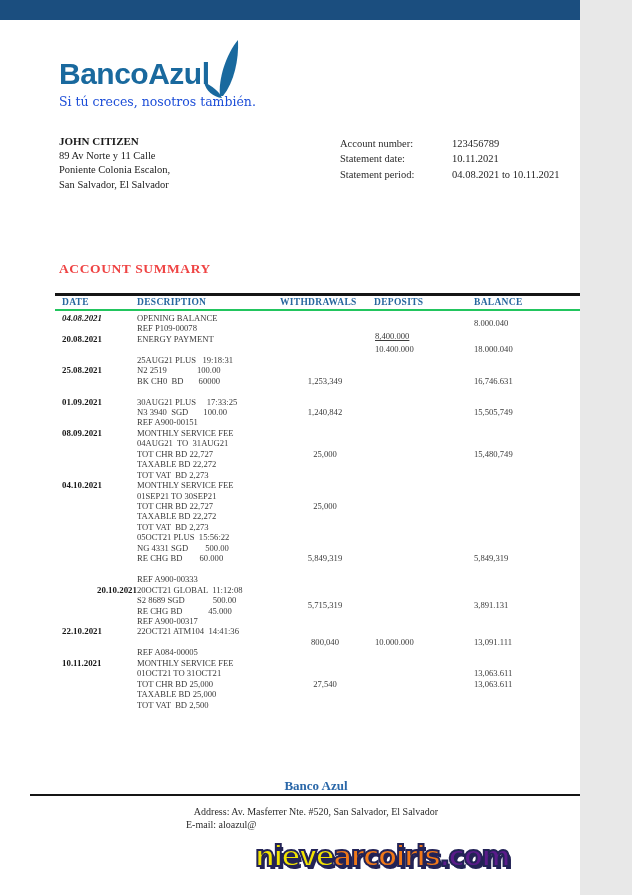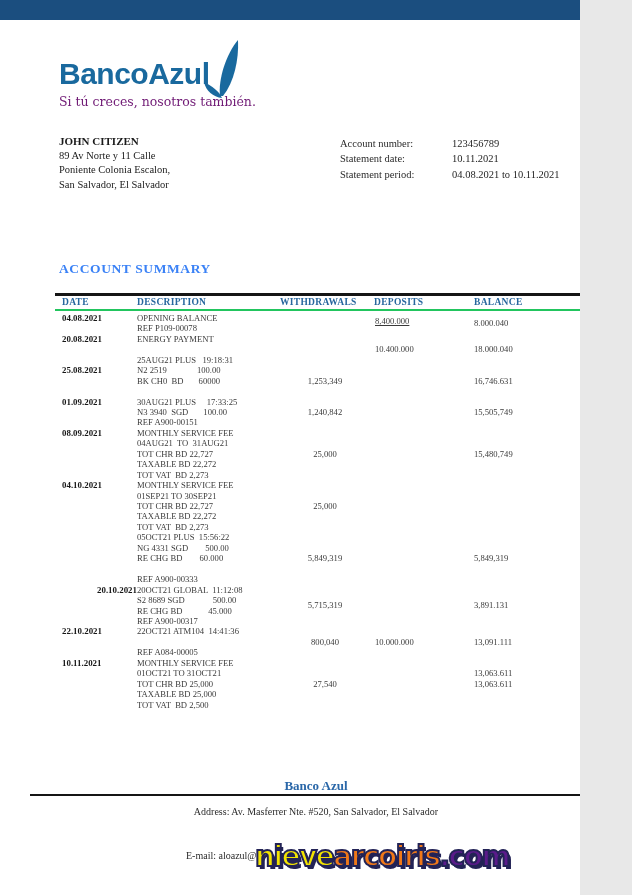--- a/index.html
+++ b/index.html
@@ -6,54 +6,54 @@
   .page{position:relative;width:580px;height:895px;background:#ffffff;overflow:hidden;
         font-family:"Liberation Serif",serif;color:#1a1a1a;}
   .topbar{position:absolute;top:0;left:0;width:632px;height:20px;background:#1b4e7f;}
 
   
   .logo-wrap{position:absolute;left:59px;top:44px;height:60px;}
   .logo-text{font-family:"Liberation Sans",sans-serif;font-weight:bold;font-size:30px;
              letter-spacing:-0.5px;color:#19699e;line-height:60px;}
   .feather{position:absolute;left:202px;top:38px;}
   .tagline{position:absolute;left:59px;top:94px;font-family:"DejaVu Serif",serif;
-           font-size:12.5px;color:#701a75;}
+           font-size:12.5px;color:#1d4ed8;}
 
   
   .customer{position:absolute;left:59px;top:134px;font-size:10.5px;line-height:14.6px;}
   .customer .name{font-weight:bold;font-size:11px;}
   .acct-info{position:absolute;left:340px;top:136px;font-size:10.5px;line-height:15.4px;color:#2b2b2b;}
   .acct-row{display:flex;}
   .acct-row .lbl{width:112px;}
   .acct-row .val{color:#1f1f1f;}
 
   
   .summary-title{position:absolute;left:59px;top:261px;font-size:13.5px;font-weight:bold;
-                 letter-spacing:0.6px;color:#3b82f6;}
+                 letter-spacing:0.6px;color:#ef4444;}
 
   .table{position:absolute;left:55px;top:293px;width:540px;}
   .thead{position:relative;height:13px;border-top:3px solid #151515;border-bottom:2px solid #22c55e;}
   .thead span{position:absolute;top:1px;font-size:9.5px;font-weight:bold;color:#28679e;letter-spacing:0.3px;}
   .th-date{left:7px;}  .th-desc{left:82px;}  .th-w{left:225px;}  .th-d{left:319px;}  .th-b{left:419px;}
 
   .tbody{margin-top:2px;}
   .t-block{position:relative;font-size:8.6px;line-height:10.45px;color:#3a3a3a;}
   .t-date{position:absolute;left:7px;font-weight:bold;font-size:8.9px;color:#161616;line-height:10.45px;}
   .t-desc{margin-left:82px;}
   .t-line{white-space:pre;height:10.45px;}
   .t-w{position:absolute;left:225px;width:90px;text-align:center;line-height:10.45px;}
   .t-d{position:absolute;left:320px;line-height:10.45px;}
   .t-b{position:absolute;left:419px;line-height:10.45px;}
 
   
   .footer-title{position:absolute;top:778px;left:0;width:632px;text-align:center;
                 font-size:13px;font-weight:bold;color:#2a67a8;}
   .footer-rule{position:absolute;top:794px;left:30px;width:572px;border-top:2.2px solid #151515;}
   .footer-address{position:absolute;top:806px;left:0;width:632px;text-align:center;font-size:10px;color:#2b2b2b;}
-  .footer-email{position:absolute;top:819px;left:186px;font-size:10px;color:#2b2b2b;margin-top:31px;}
+  .footer-email{position:absolute;top:819px;left:186px;font-size:10px;color:#2b2b2b;}
 
   .watermark{position:absolute;top:810px;left:255px;white-space:nowrap;
              font-family:"DejaVu Sans",sans-serif;font-weight:bold;font-size:28px;
              letter-spacing:-1.5px;-webkit-text-stroke:2px #232356;
              text-shadow:2.5px 2.5px 0 #232356;margin-top:30px;}
 </style>
 </head>
 <body>
 
 <div class="page">
@@ -96,26 +96,26 @@
   <div class="table">
     <div class="thead">
       <span class="th-date">DATE</span>
       <span class="th-desc">DESCRIPTION</span>
       <span class="th-w">WITHDRAWALS</span>
       <span class="th-d">DEPOSITS</span>
       <span class="th-b">BALANCE</span>
     </div>
     <div class="tbody">
         <div class="t-block" style="height: 20.9px;">
-          <span class="t-date" style="top: 0px;">04.08.2021</span>
+          <span class="t-date" style="top: 0px; font-style: italic;">04.08.2021</span>
           <div class="t-desc">
             <div class="t-line">OPENING BALANCE</div>
             <div class="t-line">REF P109-00078</div>
           </div>
-          <div class="t-d" style="top: 3px; text-decoration: underline;">8,400.000</div>
+          <div class="t-d" style="top: 18px; text-decoration: underline;">8,400.000</div>
           <div class="t-b" style="top: 5.225px;">8.000.040</div>
         </div>
         <div class="t-block" style="height: 20.9px;">
           <span class="t-date" style="top: 0px;">20.08.2021</span>
           <div class="t-desc">
             <div class="t-line">ENERGY PAYMENT</div>
             <div class="t-line">&nbsp;</div>
           </div>
           <div class="t-d" style="top: 10.45px;">10.400.000</div>
           <div class="t-b" style="top: 10.45px;">18.000.040</div>

